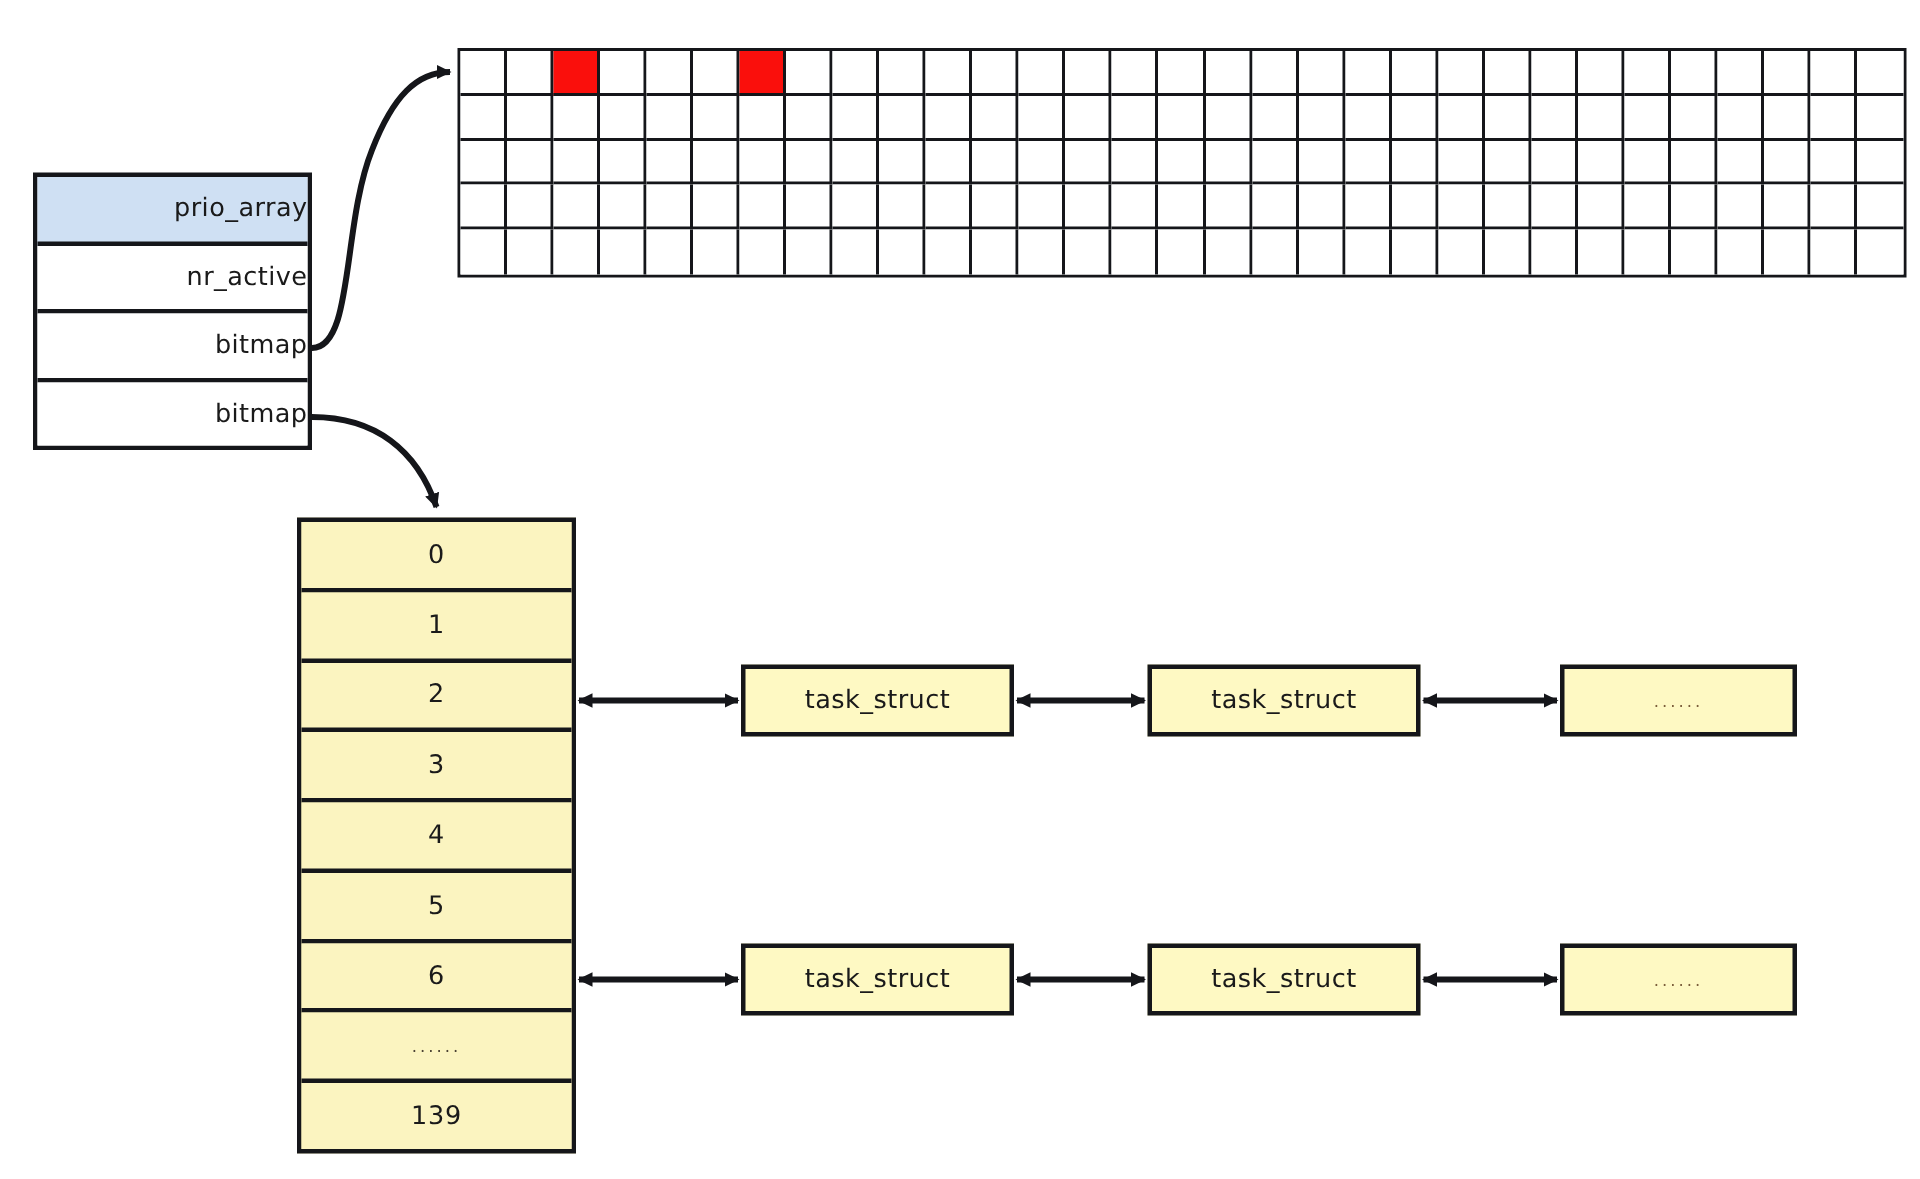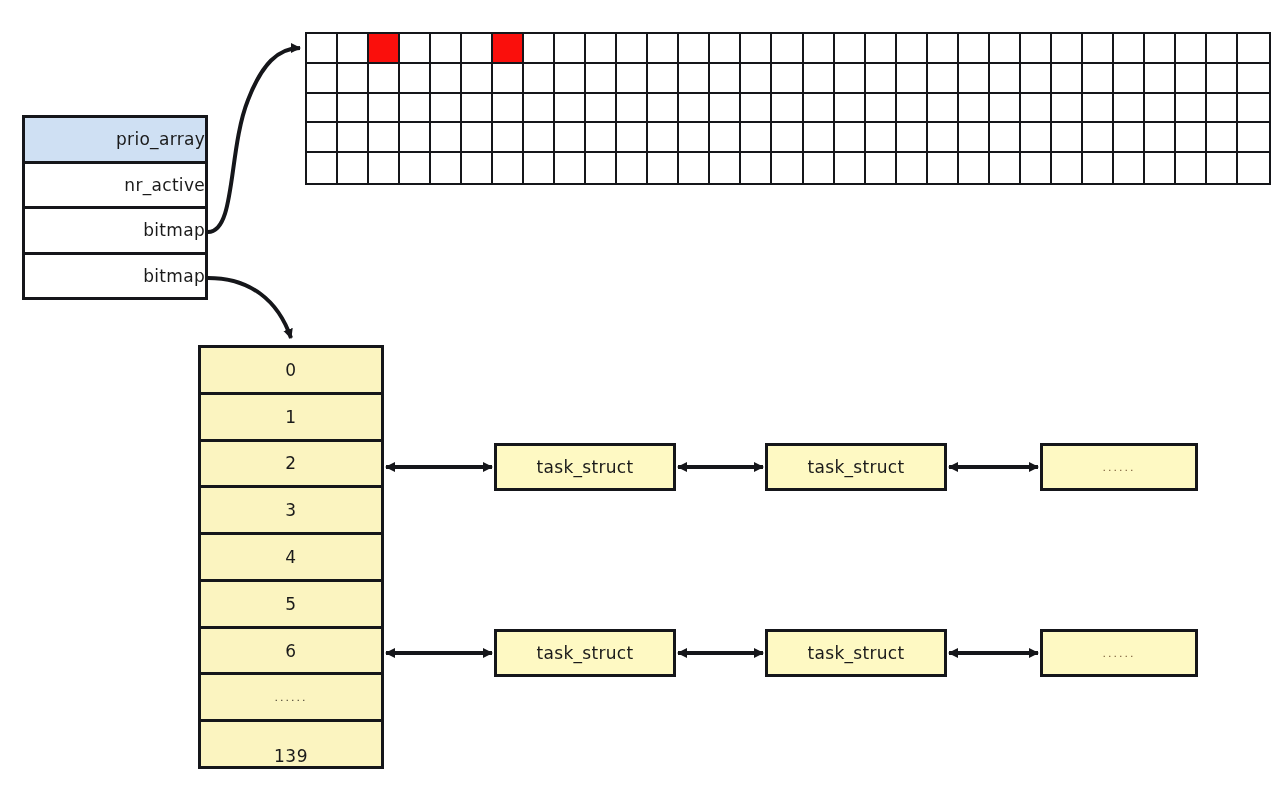--- a/index.html
+++ b/index.html
@@ -90,21 +90,21 @@
     flex: 1 1 0;
     display: flex;
     align-items: center;
     justify-content: center;
     border-bottom: 3px solid #15161a;
     box-sizing: border-box;
     font-size: 17px;
     background: #fbf4c0;
     letter-spacing: 0.5px;
   }
-  .queue-slot:last-child { border-bottom: none; align-items: flex-end; }
+  .queue-slot:last-child { border-bottom: none; }
   .queue-slot.ellipsis {
     font-size: 11px;
     letter-spacing: 2px;
     color: #4a4233;
   }
 
   
   .task-node {
     position: absolute;
     border: 3px solid #15161a;

